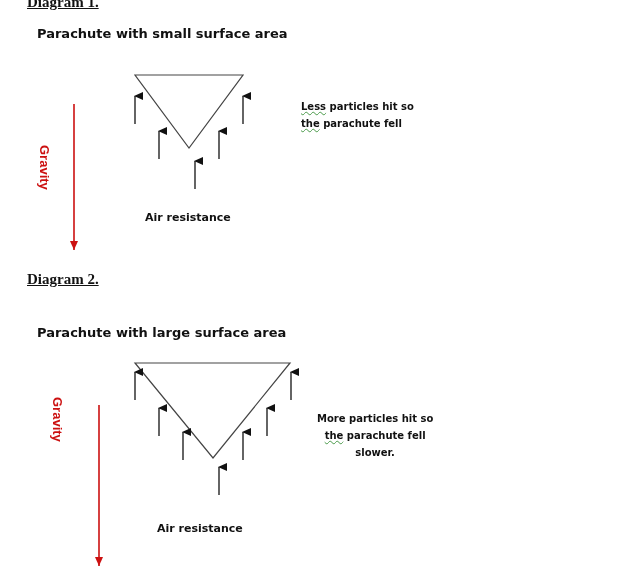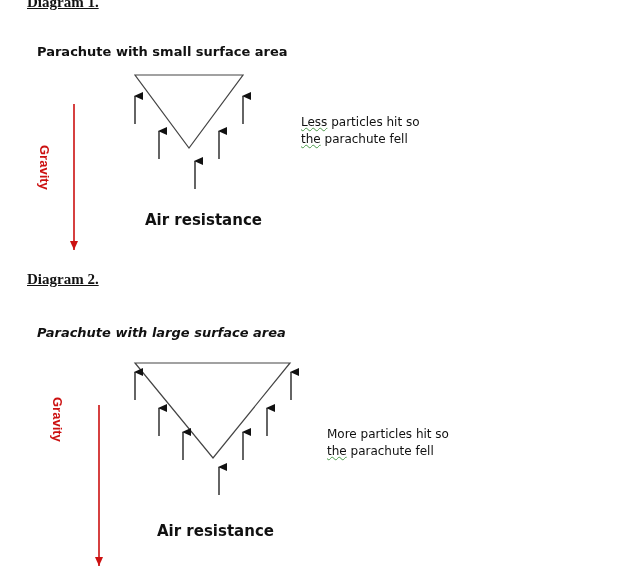--- a/index.html
+++ b/index.html
@@ -1,21 +1,21 @@
 <!DOCTYPE html>
 <html><head>
 <meta charset="utf-8">
 <style>
   html,body{margin:0;padding:0;background:#fff;}
   body{width:643px;height:587px;position:relative;overflow:hidden;font-family:"DejaVu Sans","Liberation Sans",sans-serif;color:#111;}
   .abs{position:absolute;}
   .heading{font-family:"Liberation Serif","DejaVu Serif",serif;font-weight:bold;font-size:15px;text-decoration:underline;color:#111;}
   .subtitle{font-weight:bold;font-size:13px;}
-  .note{font-weight:normal;font-size:12px;line-height:17px;margin-top:16px;}
-  .label{font-weight:bold;font-size:15px;}
+  .note{font-weight:bold;font-size:10px;line-height:17px;}
+  .label{font-weight:bold;font-size:11px;}
   .gravity{font-family:"Liberation Sans",sans-serif;font-weight:bold;font-size:13px;color:#cc1111;transform:rotate(90deg);transform-origin:left top;}
   .wavy{text-decoration:underline wavy #4a9a4a;text-decoration-thickness:1px;}
   svg{position:absolute;left:0;top:0;}
 </style>
 </head>
 <body>
 
 <svg width="643" height="587">
   <defs>
     <marker id="ah" markerWidth="8" markerHeight="10" refX="4" refY="1" orient="auto-start-reverse" markerUnits="userSpaceOnUse">
@@ -51,28 +51,29 @@
     <line x1="183" y1="460" x2="183" y2="432" marker-end="url(#ah)"></line>
     <line x1="243" y1="460" x2="243" y2="432" marker-end="url(#ah)"></line>
     <line x1="219" y1="495" x2="219" y2="467" marker-end="url(#ah)"></line>
   </g>
   <g>
     <line x1="99" y1="405" x2="99" y2="566" stroke="#cc1111" stroke-width="1.6" marker-end="url(#ahr)"></line>
   </g>
 </svg>
 
 <div class="abs heading" style="left:27px;top:-6px;">Diagram 1.</div>
-<div class="abs subtitle" style="left:37px;top:44px;text-align:center;">Parachute with small surface area</div>
+<div class="abs subtitle" style="left:37px;top:26px;text-align:center;">Parachute with small surface area</div>
 <div class="abs note" style="left:301px;top:98px;">
   <div><span class="wavy">Less</span><span> particles hit so</span></div>
   <div><span class="wavy">the</span><span> parachute fell</span></div>
 </div>
 <div class="abs label" style="left:145px;top:211px;">Air resistance</div>
 <div class="abs gravity" style="left:52px;top:145px;">Gravity</div>
 
 <div class="abs heading" style="left:27px;top:271px;text-decoration:underline;">Diagram 2.</div>
-<div class="abs subtitle" style="left:37px;top:325px;font-style:italic;">Parachute with large surface area</div>
-<div class="abs note" style="left:327px;top:410px;">
+<div class="abs subtitle" style="left:37px;top:325px;">Parachute with large surface area</div>
+<div class="abs note" style="left:317px;top:410px;text-align:center;">
   <div>More particles hit so</div>
   <div><span class="wavy">the</span><span> parachute fell</span></div>
+  <div>slower.</div>
 </div>
 <div class="abs label" style="left:157px;top:522px;">Air resistance</div>
 <div class="abs gravity" style="left:65px;top:397px;">Gravity</div>
 
 </body></html>

